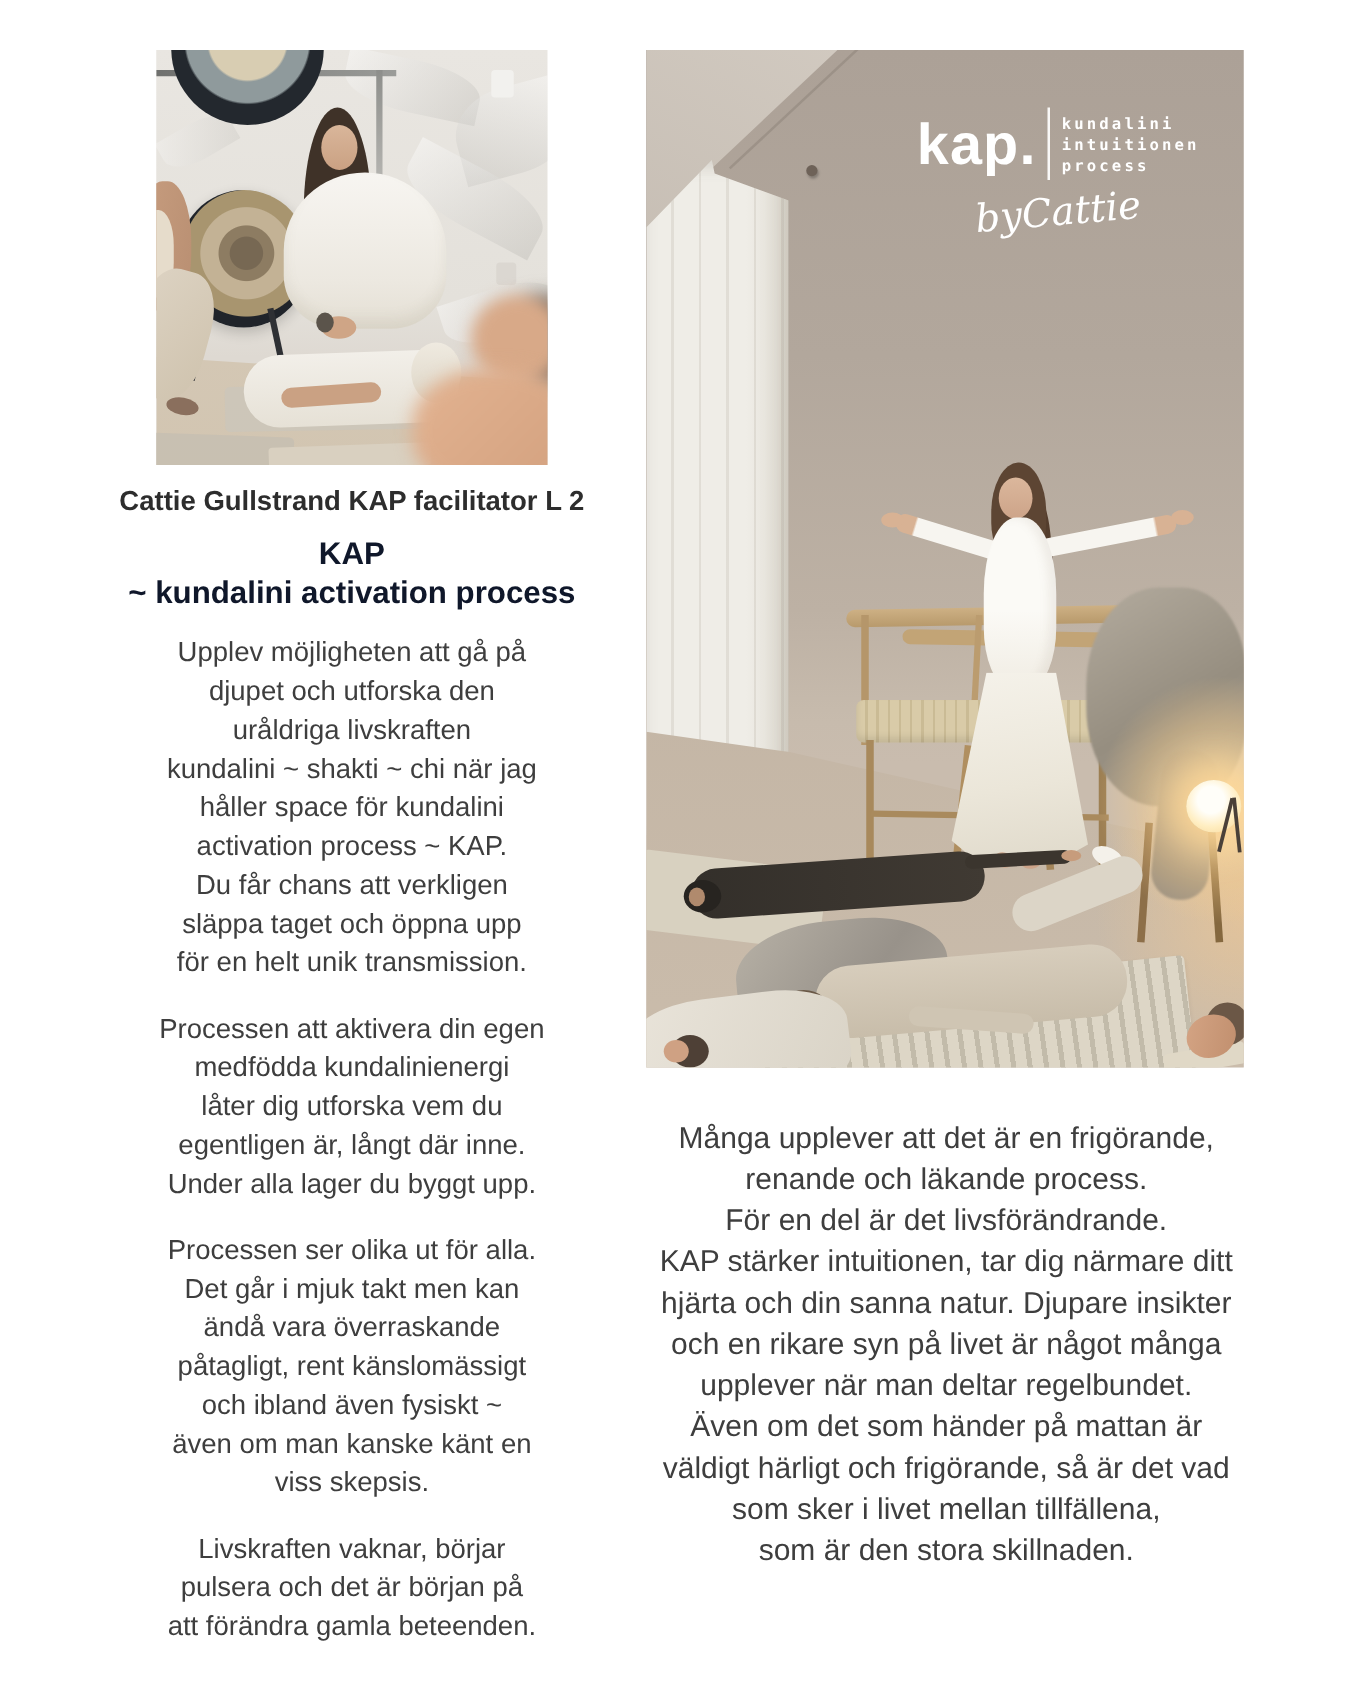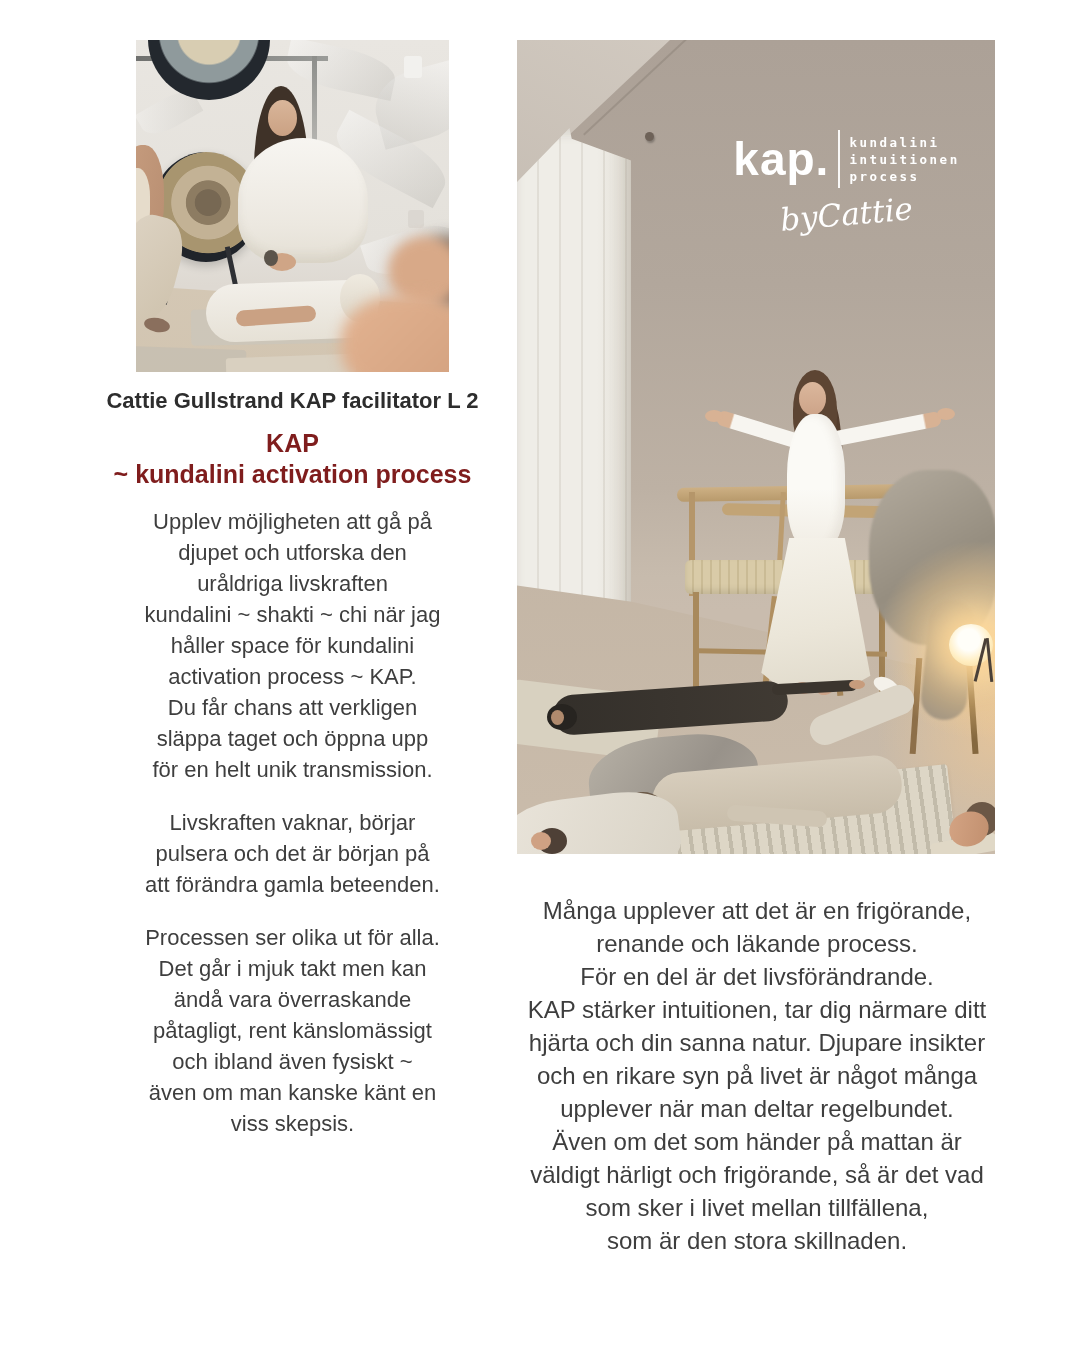--- a/index.html
+++ b/index.html
@@ -4,21 +4,21 @@
 <style>
   html,body { margin:0; padding:0; background:#ffffff; }
   .page {
     position:relative; width:1080px; height:1350px; background:#ffffff;
     font-family:"Liberation Sans", sans-serif; color:#3e3e3e; overflow:hidden;
   }
   .photo { position:relative; overflow:hidden; }
   .photo * { position:absolute; }
 
   
-  .left-col { position:absolute; left:75px; top:40px; width:435px; text-align:center; }
+  .left-col { position:absolute; left:64px; top:40px; width:435px; text-align:center; }
   .photo-left {
     margin:0 auto; width:313px; height:332px;
     background:linear-gradient(180deg,#e9e6e1 0%,#e4e1db 60%,#ded9d2 74%);
   }
   .leaf { background:linear-gradient(120deg, rgba(255,255,255,.75), rgba(168,166,160,.5)); border-radius:0 50% 0 50%; opacity:.55; }
   .lf1 { left:195px; top:95px;  width:120px; height:48px; transform:rotate(28deg); }
   .lf2 { left:228px; top:190px; width:95px;  height:40px; transform:rotate(-18deg); }
   .lf3 { left:150px; top:8px;   width:110px; height:42px; transform:rotate(12deg); }
   .lf4 { left:250px; top:18px;  width:70px;  height:92px; transform:rotate(75deg); }
   .lf5 { left:2px;   top:58px;  width:62px;  height:30px; transform:rotate(-30deg); opacity:.35; }
@@ -56,21 +56,21 @@
   .bolster-l { left:204px; top:234px; width:40px; height:48px; border-radius:50%;
     background:linear-gradient(180deg,#efeae0,#ddd6c7); }
   .switch1 { left:268px; top:16px; width:18px; height:22px; border-radius:3px; background:#f2f1ee; }
   .switch2 { left:272px; top:170px; width:16px; height:18px; border-radius:3px; background:#dbd7d1; }
   .fg-hand { left:252px; top:196px; width:75px; height:70px; border-radius:50%; background:#d8a988; filter:blur(6px); }
   .fg-arm  { left:205px; top:255px; width:135px; height:100px; border-radius:45%;
     background:linear-gradient(135deg,#e3b391,#d2a07e); filter:blur(7px); }
   .fg-dark { left:298px; top:198px; width:28px; height:72px; background:#6b6159; filter:blur(8px); }
 
   .caption { margin-top:16px; font-size:22px; line-height:26px; font-weight:bold; color:#2d2d2d; }
-  .left-heading { margin:14px 0 0; font-size:25px; line-height:31px; font-weight:bold; color:#7f1d1d; white-space:pre-line; }
+  .left-heading { margin:14px 0 0; font-size:25px; line-height:31px; font-weight:bold; color:#0f172a; white-space:pre-line; }
   .left-col p { margin:22px 0 0; font-size:22px; line-height:31px; white-space:pre-line; color:#3e3e3e; }
   .left-col p:first-of-type { margin-top:16px; }
 
   
   .photo-right {
     position:absolute; left:517px; top:40px; width:478px; height:814px;
     background:linear-gradient(180deg,#aca197 0%,#b2a79c 30%,#bdb1a4 55%,#c7bbad 66%,#c9bcae 70%);
   }
   .ceiling { left:0; top:0; width:478px; height:240px;
     background:linear-gradient(210deg,#d8d1c8,#c4bbb1); clip-path:polygon(0 0,32% 0,0 60%); }
@@ -153,21 +153,21 @@
   .pb-hair { left:104px; top:752px; width:44px; height:38px; border-radius:50%; background:#6a5846; }
   .pb-face { left:118px; top:758px; width:26px; height:26px; border-radius:50%; background:#c79d7e; }
   .pb-arm  { left:210px; top:768px; width:100px; height:16px; border-radius:8px; background:#cfc5b3; transform:rotate(4deg); }
   .pc-hair { left:448px; top:762px; width:34px; height:34px; border-radius:50%; background:#6b5746; }
   .pc-face { left:432px; top:772px; width:40px; height:34px; border-radius:50%;
     background:linear-gradient(120deg,#d5a585,#c08e6d); transform:rotate(-20deg); }
   .matC { left:414px; top:798px; width:66px; height:18px; background:#e0d8c6; border-radius:4px; transform:rotate(-10deg); }
 
   .logo { left:212px; top:46px; width:235px; color:#ffffff; text-align:center; }
   .logo-row { position:static; display:flex; justify-content:center; align-items:center; gap:9px; }
-  .logo-row > * { position:static;margin-top:44px; }
+  .logo-row > * { position:static; }
   .logo-word { font-weight:bold; font-size:46px; line-height:56px; letter-spacing:1px; }
   .logo-divider { width:2px; height:58px; background:rgba(255,255,255,.92); }
   .logo-tagline { font-family:"DejaVu Sans Mono", monospace; font-weight:bold; font-size:12.5px; line-height:17px;
     letter-spacing:2.5px; text-align:left; white-space:pre-line; }
   .logo-signature { position:static; display:block; margin-top:8px; font-family:"DejaVu Serif", serif;
     font-style:italic; font-size:31px; transform:rotate(-5deg); }
 
   .right-text { position:absolute; left:487px; top:889px; width:540px; text-align:center; }
   .right-heading { margin:0; font-size:26px; line-height:30px; font-weight:bold; color:#2d2d2d; }
   .right-text p { margin:5px 0 0; font-size:24px; line-height:33px; white-space:pre-line; color:#3e3e3e; }
@@ -219,30 +219,35 @@
 ~ kundalini activation process</h1>
     <p>Upplev möjligheten att gå på
 djupet och utforska den
 uråldriga livskraften
 kundalini ~ shakti ~ chi när jag
 håller space för kundalini
 activation process ~ KAP.
 Du får chans att verkligen
 släppa taget och öppna upp
 för en helt unik transmission.</p>
-    <p>Livskraften vaknar, börjar
-pulsera och det är början på
-att förändra gamla beteenden.</p>
+    <p>Processen att aktivera din egen
+medfödda kundalinienergi
+låter dig utforska vem du
+egentligen är, långt där inne.
+Under alla lager du byggt upp.</p>
     <p>Processen ser olika ut för alla.
 Det går i mjuk takt men kan
 ändå vara överraskande
 påtagligt, rent känslomässigt
 och ibland även fysiskt ~
 även om man kanske känt en
 viss skepsis.</p>
+    <p>Livskraften vaknar, börjar
+pulsera och det är början på
+att förändra gamla beteenden.</p>
   </section>
 
   <div class="photo photo-right">
     <div class="ceiling"></div>
     <div class="seam"></div>
     <div class="knob"></div>
     <div class="wardrobe"></div>
     <div class="floor-r"></div>
     <div class="floor-glow"></div>
     <div class="bb1"></div>

